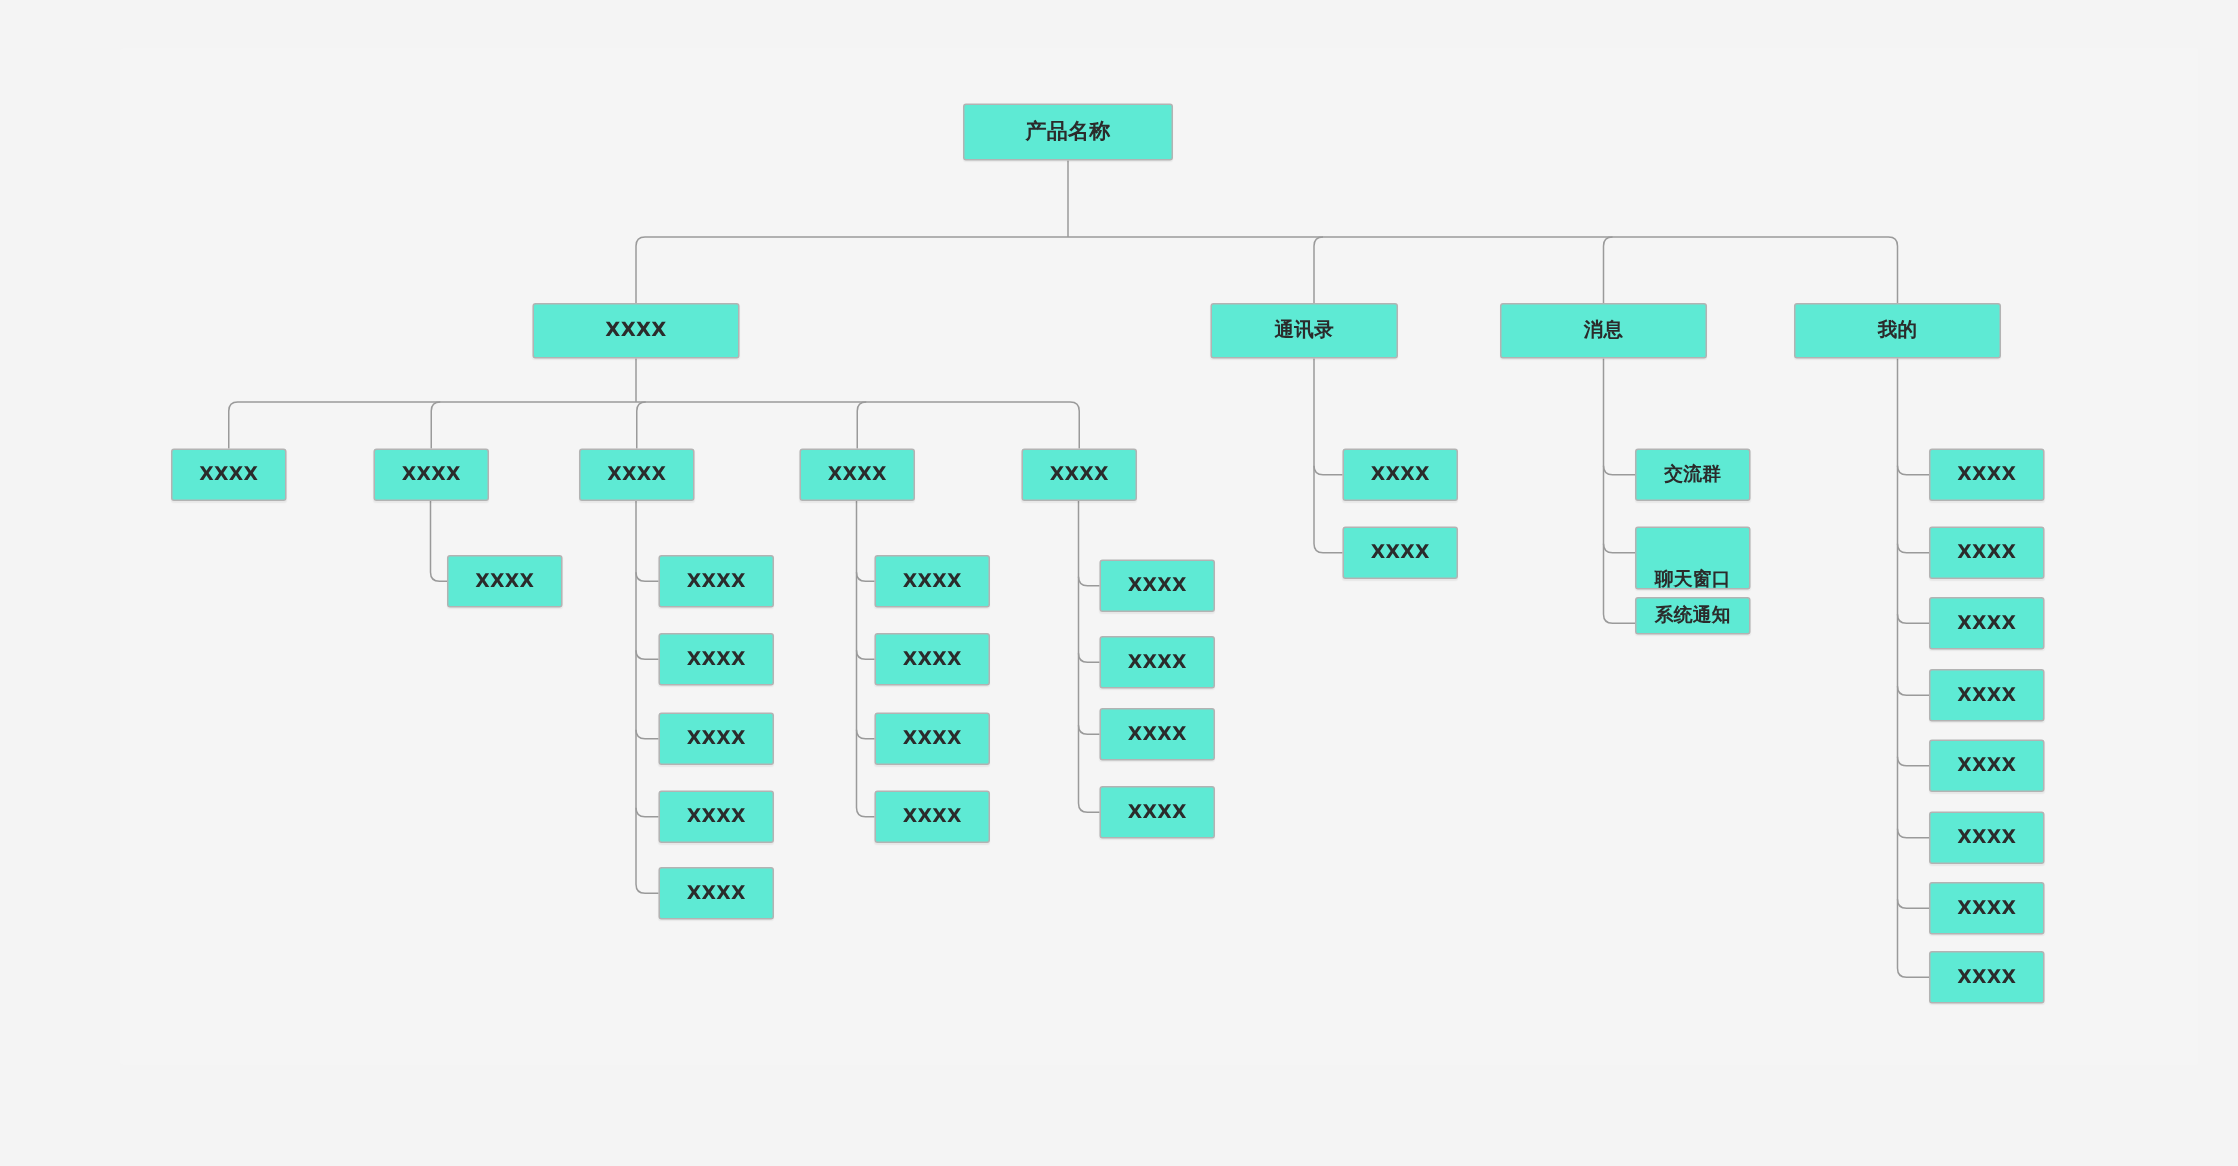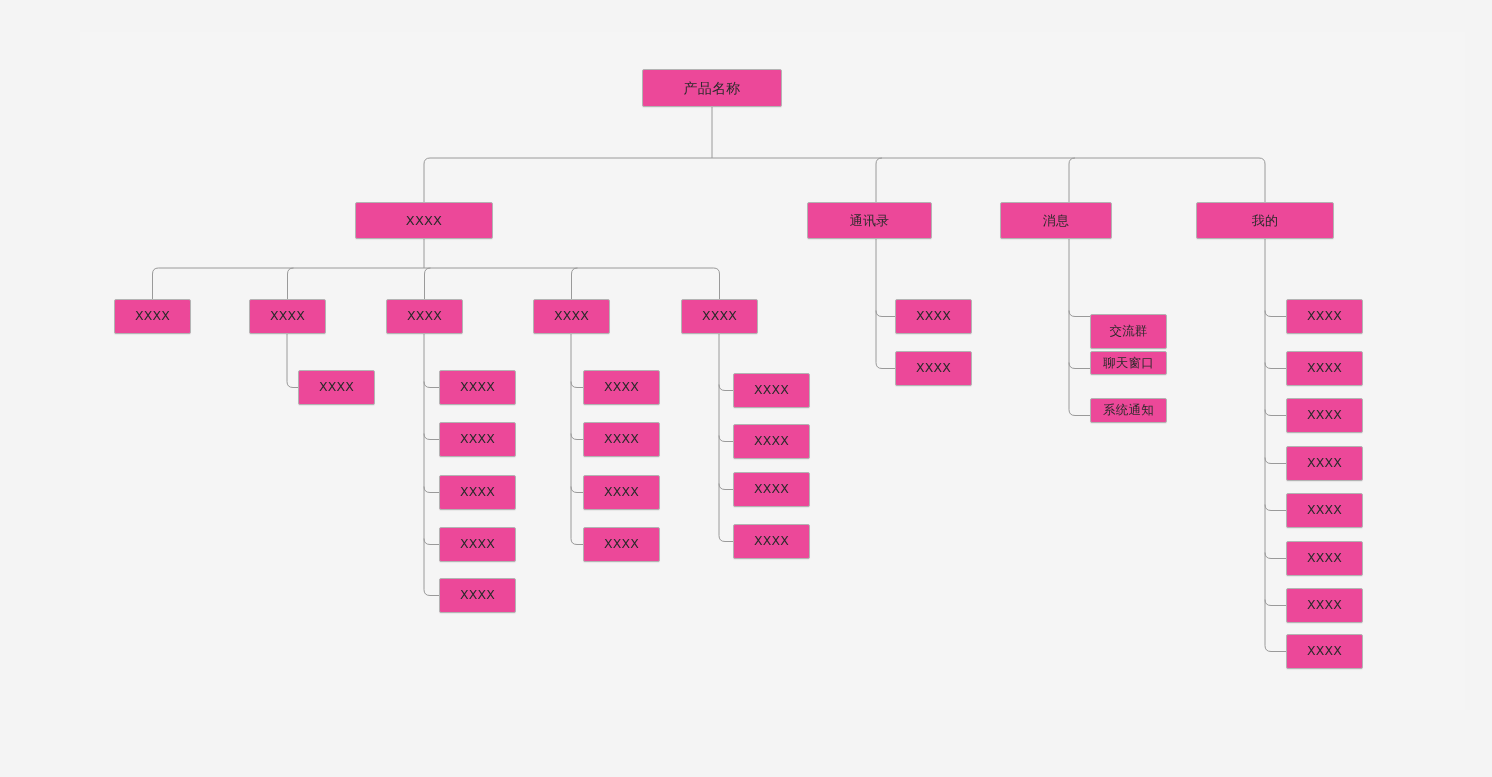--- a/index.html
+++ b/index.html
@@ -32,30 +32,31 @@
   #edges {
     position: absolute;
     left: 0; top: 0;
     width: 1492px;
     height: 777px;
     pointer-events: none;
   }
   .node {
     position: absolute;
     box-sizing: border-box;
-    background: #ec4899;
+    background: #5eead4;
     border: 1px solid #b3b3b3;
     border-radius: 2px;
     display: flex;
     align-items: center;
     justify-content: center;
     color: #2b2b2b;
     line-height: 1;
     white-space: nowrap;
     box-shadow: 0 1px 1px rgba(0,0,0,0.06);
+    font-weight: bold;
   }
   .node.lv1 { font-size: 14px; }
   .node.lv2 { font-size: 13px; }
   .node.lv3 { font-size: 12.5px; }
   .node.lv4 { font-size: 12.5px; }
   .node-label {
     display: block;
     letter-spacing: 0.2px;
   }
 </style>
@@ -109,21 +110,21 @@
   <div id="nodes-layer">
       <div class="node lv1" style="left: 642px; top: 69px; width: 140px; height: 38px;">
         <span class="node-label">产品名称</span>
       </div>
       <div class="node lv2" style="left: 355px; top: 202px; width: 138px; height: 37px;">
         <span class="node-label">XXXX</span>
       </div>
       <div class="node lv2" style="left: 807px; top: 202px; width: 125px; height: 37px;">
         <span class="node-label">通讯录</span>
       </div>
-      <div class="node lv2" style="left: 1000px; top: 202px; width: 112px; height: 37px;">
+      <div class="node lv2" style="left: 1000px; top: 202px; width: 138px; height: 37px;">
         <span class="node-label">消息</span>
       </div>
       <div class="node lv2" style="left: 1196px; top: 202px; width: 138px; height: 37px;">
         <span class="node-label">我的</span>
       </div>
       <div class="node lv3" style="left: 114px; top: 299px; width: 77px; height: 35px;">
         <span class="node-label">XXXX</span>
       </div>
       <div class="node lv3" style="left: 249px; top: 299px; width: 77px; height: 35px;">
         <span class="node-label">XXXX</span>
@@ -178,24 +179,24 @@
       </div>
       <div class="node lv4" style="left: 733px; top: 524px; width: 77px; height: 35px;">
         <span class="node-label">XXXX</span>
       </div>
       <div class="node lv3" style="left: 895px; top: 299px; width: 77px; height: 35px;">
         <span class="node-label">XXXX</span>
       </div>
       <div class="node lv3" style="left: 895px; top: 351px; width: 77px; height: 35px;">
         <span class="node-label">XXXX</span>
       </div>
-      <div class="node lv3" style="left: 1090px; top: 314px; width: 77px; height: 35px;">
+      <div class="node lv3" style="left: 1090px; top: 299px; width: 77px; height: 35px;">
         <span class="node-label">交流群</span>
       </div>
-      <div class="node lv3" style="left: 1090px; top: 351px; width: 77px; height: 24px;">
+      <div class="node lv3" style="left: 1090px; top: 351px; width: 77px; height: 42px; align-items: flex-end;">
         <span class="node-label">聊天窗口</span>
       </div>
       <div class="node lv3" style="left: 1090px; top: 398px; width: 77px; height: 25px;">
         <span class="node-label">系统通知</span>
       </div>
       <div class="node lv3" style="left: 1286px; top: 299px; width: 77px; height: 35px;">
         <span class="node-label">XXXX</span>
       </div>
       <div class="node lv3" style="left: 1286px; top: 351px; width: 77px; height: 35px;">
         <span class="node-label">XXXX</span>

